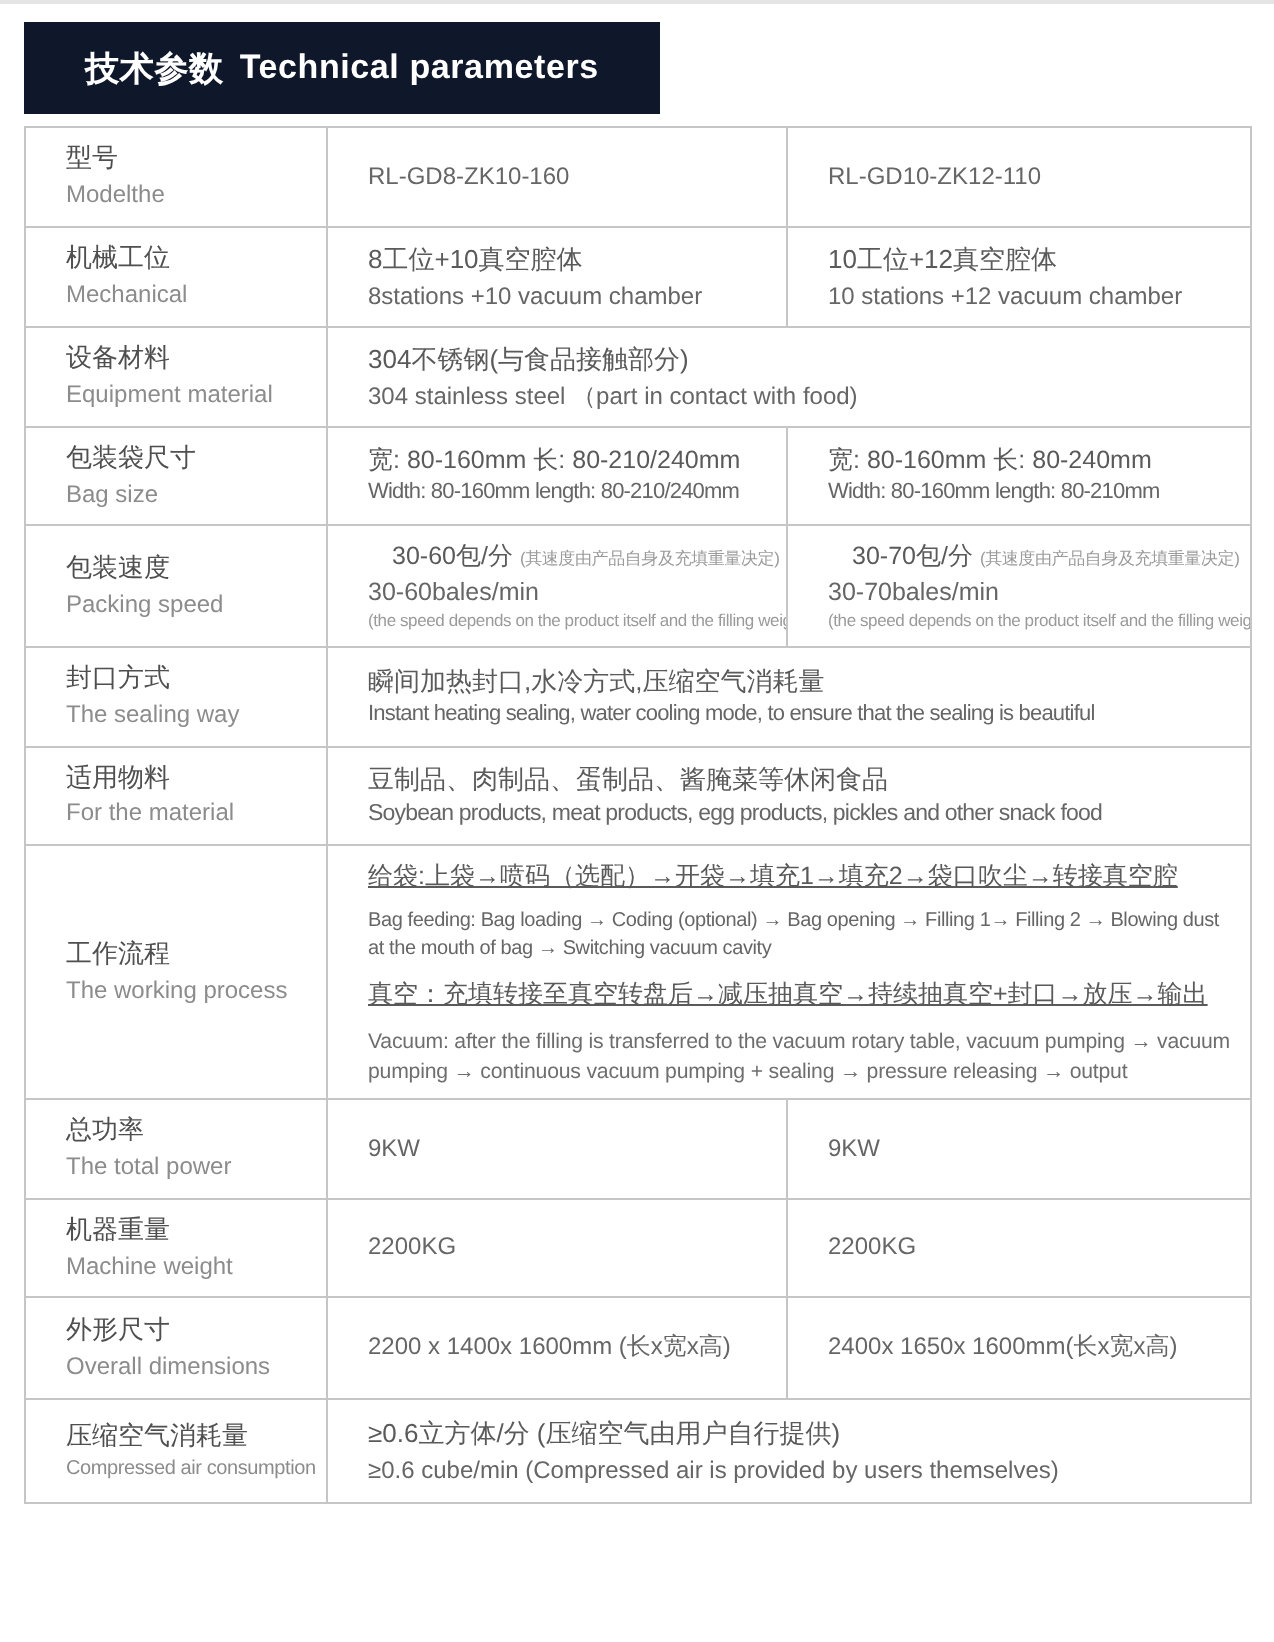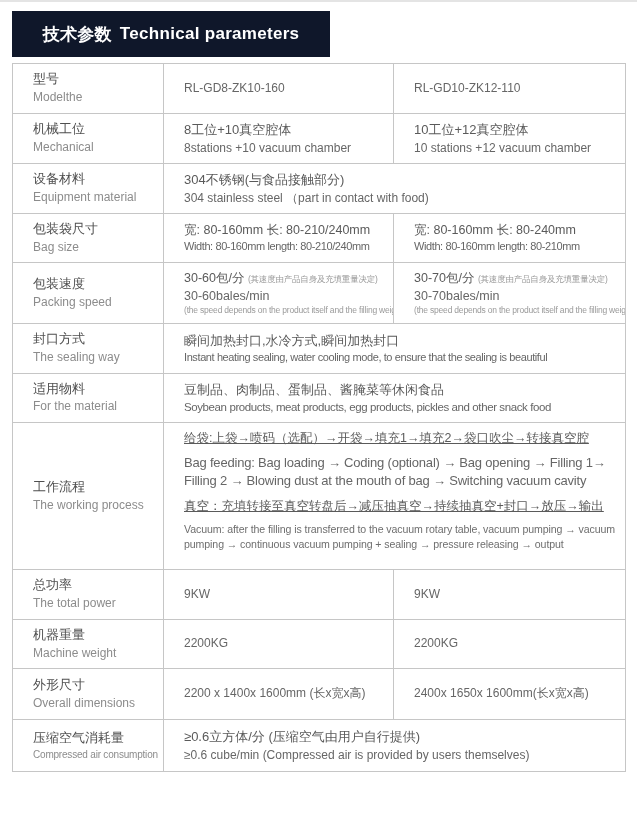--- a/index.html
+++ b/index.html
@@ -31,25 +31,25 @@
   tr.r12{height:52px}
   .lz{display:block;font-size:13px;color:#4f4f4f;line-height:1.45;}
   .le{display:block;font-size:12px;color:#8c8c8c;line-height:1.45;}
   .le.small{font-size:10px;letter-spacing:-.2px;white-space:nowrap;}
   .vz{display:block;font-size:13px;color:#5a5a5a;line-height:1.5;white-space:nowrap;}
   .ve{display:block;font-size:12px;color:#666666;line-height:1.45;}
   .ve.long{font-size:11px;letter-spacing:-.4px;white-space:nowrap;}
   .ve.nowrap{white-space:nowrap;}
   .note{font-size:8.5px;color:#9a9a9a;letter-spacing:-.2px;}
   .note.block{display:block;line-height:1.4;white-space:nowrap;}
-  .speed-main{font-size:12.5px;color:#5a5a5a;white-space:nowrap;display:block;line-height:1.5;}
+  .speed-main{font-size:12.5px;color:#5a5a5a;white-space:nowrap;display:block;line-height:1.5;margin-left:12px;}
   .speed-line2{display:block;font-size:12.5px;color:#666;line-height:1.4;}
   .proc p{margin:0 0 7px 0;}
   .proc .pz{font-size:12.5px;color:#5a5a5a;line-height:1.5;white-space:nowrap;text-decoration:underline;}
-  .proc .pe{font-size:13px;color:#666;line-height:1.35;letter-spacing:-.2px;}
+  .proc .pe{font-size:10px;color:#666;line-height:1.35;letter-spacing:-.2px;}
   .proc .pe2{font-size:10.6px;color:#6e6e6e;line-height:1.35;letter-spacing:-.1px;}
 </style>
 </head>
 <body>
 
 <div class="top-edge"></div>
 
 <div class="header-bar">
   <span>技术参数</span>
   <span>Technical parameters</span>
@@ -134,21 +134,21 @@
       <span class="note block">(the speed depends on the product itself and the filling weight)</span>
     </td>
   </tr>
 
   <tr class="r6">
     <td>
       <span class="lz">封口方式</span>
       <span class="le">The sealing way</span>
     </td>
     <td colspan="2">
-      <span class="vz">瞬间加热封口,水冷方式,瞬间加热封口</span>
+      <span class="vz">瞬间加热封口,水冷方式,压缩空气消耗量</span>
       <span class="ve long">Instant heating sealing, water cooling mode, to ensure that the sealing is beautiful</span>
     </td>
   </tr>
 
   <tr class="r7">
     <td>
       <span class="lz">适用物料</span>
       <span class="le">For the material</span>
     </td>
     <td colspan="2">
@@ -159,21 +159,21 @@
 
   <tr class="r8">
     <td>
       <span class="lz">工作流程</span>
       <span class="le">The working process</span>
     </td>
     <td colspan="2" class="proc">
       <p class="pz">给袋:上袋→喷码（选配）→开袋→填充1→填充2→袋口吹尘→转接真空腔</p>
       <p class="pe">Bag feeding: Bag loading → Coding (optional) → Bag opening → Filling 1→ Filling 2 → Blowing dust at the mouth of bag → Switching vacuum cavity</p>
       <p class="pz">真空：充填转接至真空转盘后→减压抽真空→持续抽真空+封口→放压→输出</p>
-      <p class="pe2" style="margin-bottom:12px">Vacuum: after the filling is transferred to the vacuum rotary table, vacuum pumping → vacuum pumping → continuous vacuum pumping + sealing → pressure releasing → output</p>
+      <p class="pe2" style="margin-bottom:0">Vacuum: after the filling is transferred to the vacuum rotary table, vacuum pumping → vacuum pumping → continuous vacuum pumping + sealing → pressure releasing → output</p>
     </td>
   </tr>
 
   <tr class="r9">
     <td>
       <span class="lz">总功率</span>
       <span class="le">The total power</span>
     </td>
     <td>
       <span class="ve nowrap">9KW</span>

